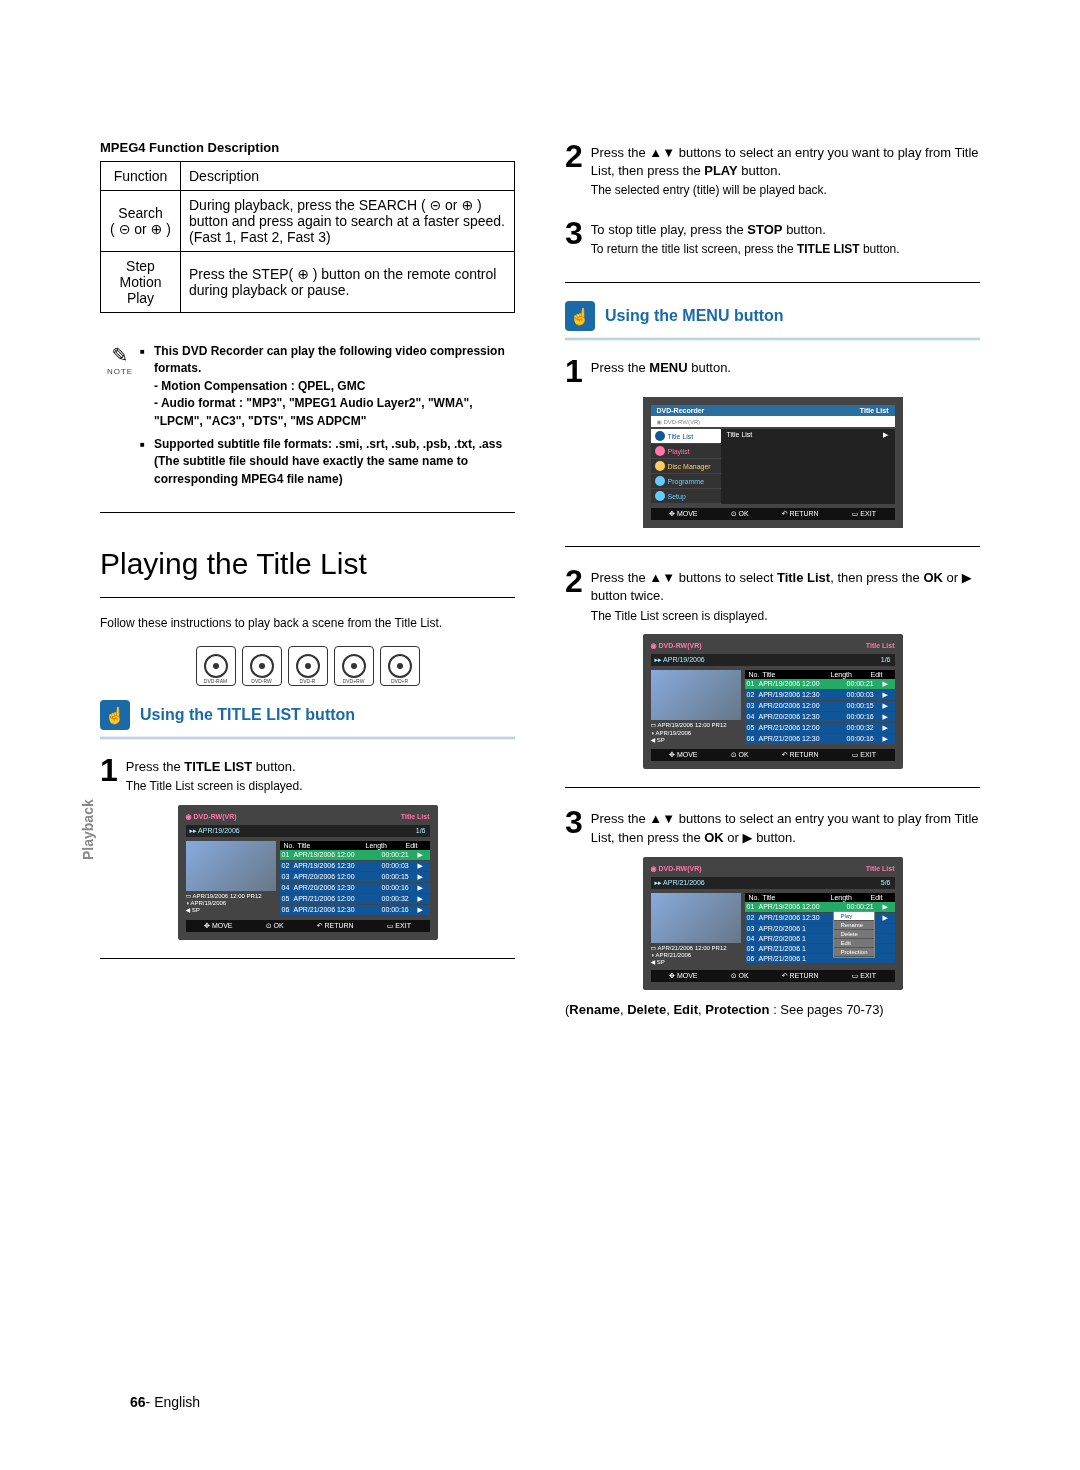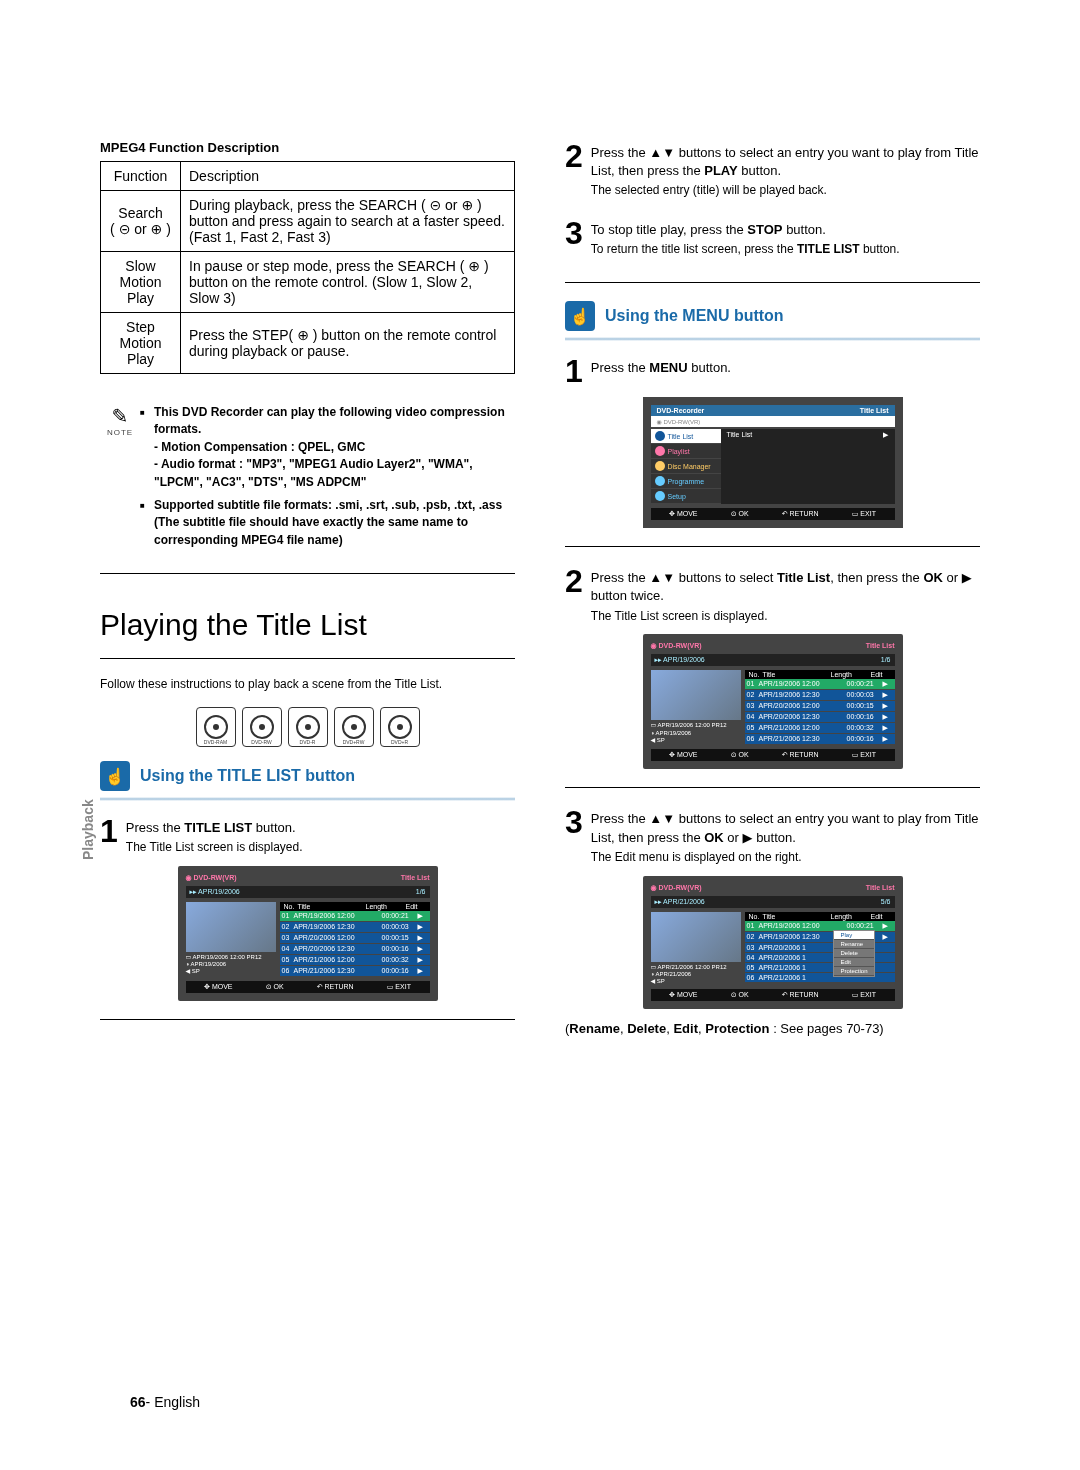--- a/index.html
+++ b/index.html
@@ -157,24 +157,20 @@
       <tbody>
           <tr>
         <td class="fn">Function</td>
         <td>Description</td>
       </tr>
       <tr>
         <td class="fn"><span>Search</span><br><span>( ⊝ or ⊕ )</span></td>
         <td>During playback, press the SEARCH ( ⊝ or ⊕ ) button and press again to search at a faster speed. (Fast 1, Fast 2, Fast 3)</td>
       </tr>
       <tr>
-        <td class="fn"><span>Slow Motion</span><br><span>Play</span></td>
-        <td>In pause or step mode, press the SEARCH ( ⊕ ) button on the remote control. (Slow 1, Slow 2, Slow 3)</td>
-      </tr>
-      <tr>
         <td class="fn"><span>Step Motion</span><br><span>Play</span></td>
         <td>Press the STEP( ⊕ ) button on the remote control during playback or pause.</td>
       </tr>
     </tbody>
       </table>
 
     <div style="margin-top:30px; overflow:hidden;">
       <div class="note-icon">✎<div class="note-label">NOTE</div></div>
       <div class="note-body">
         <ul>
@@ -465,21 +461,20 @@
           <span>▭ <span>EXIT</span></span>
         </div>
     </div>
 
     <hr class="rule">
 
     <div class="step">
       <div class="step-num">3</div>
       <div class="step-body">
         <div>Press the ▲▼ buttons to select an entry you want to play from Title List, then press the <b>OK</b> or ▶ button.</div>
-        <div class="sub">The Edit menu is displayed on the right.</div>
       </div>
     </div>
 
     <div class="osd ctx">
       <div class="titlebar">
           <span>◉ <span>DVD-RW(VR)</span></span>
           <span>Title List</span>
         </div>
       <div class="sub2">
           <span>▸▸ <span>APR/21/2006</span></span>

